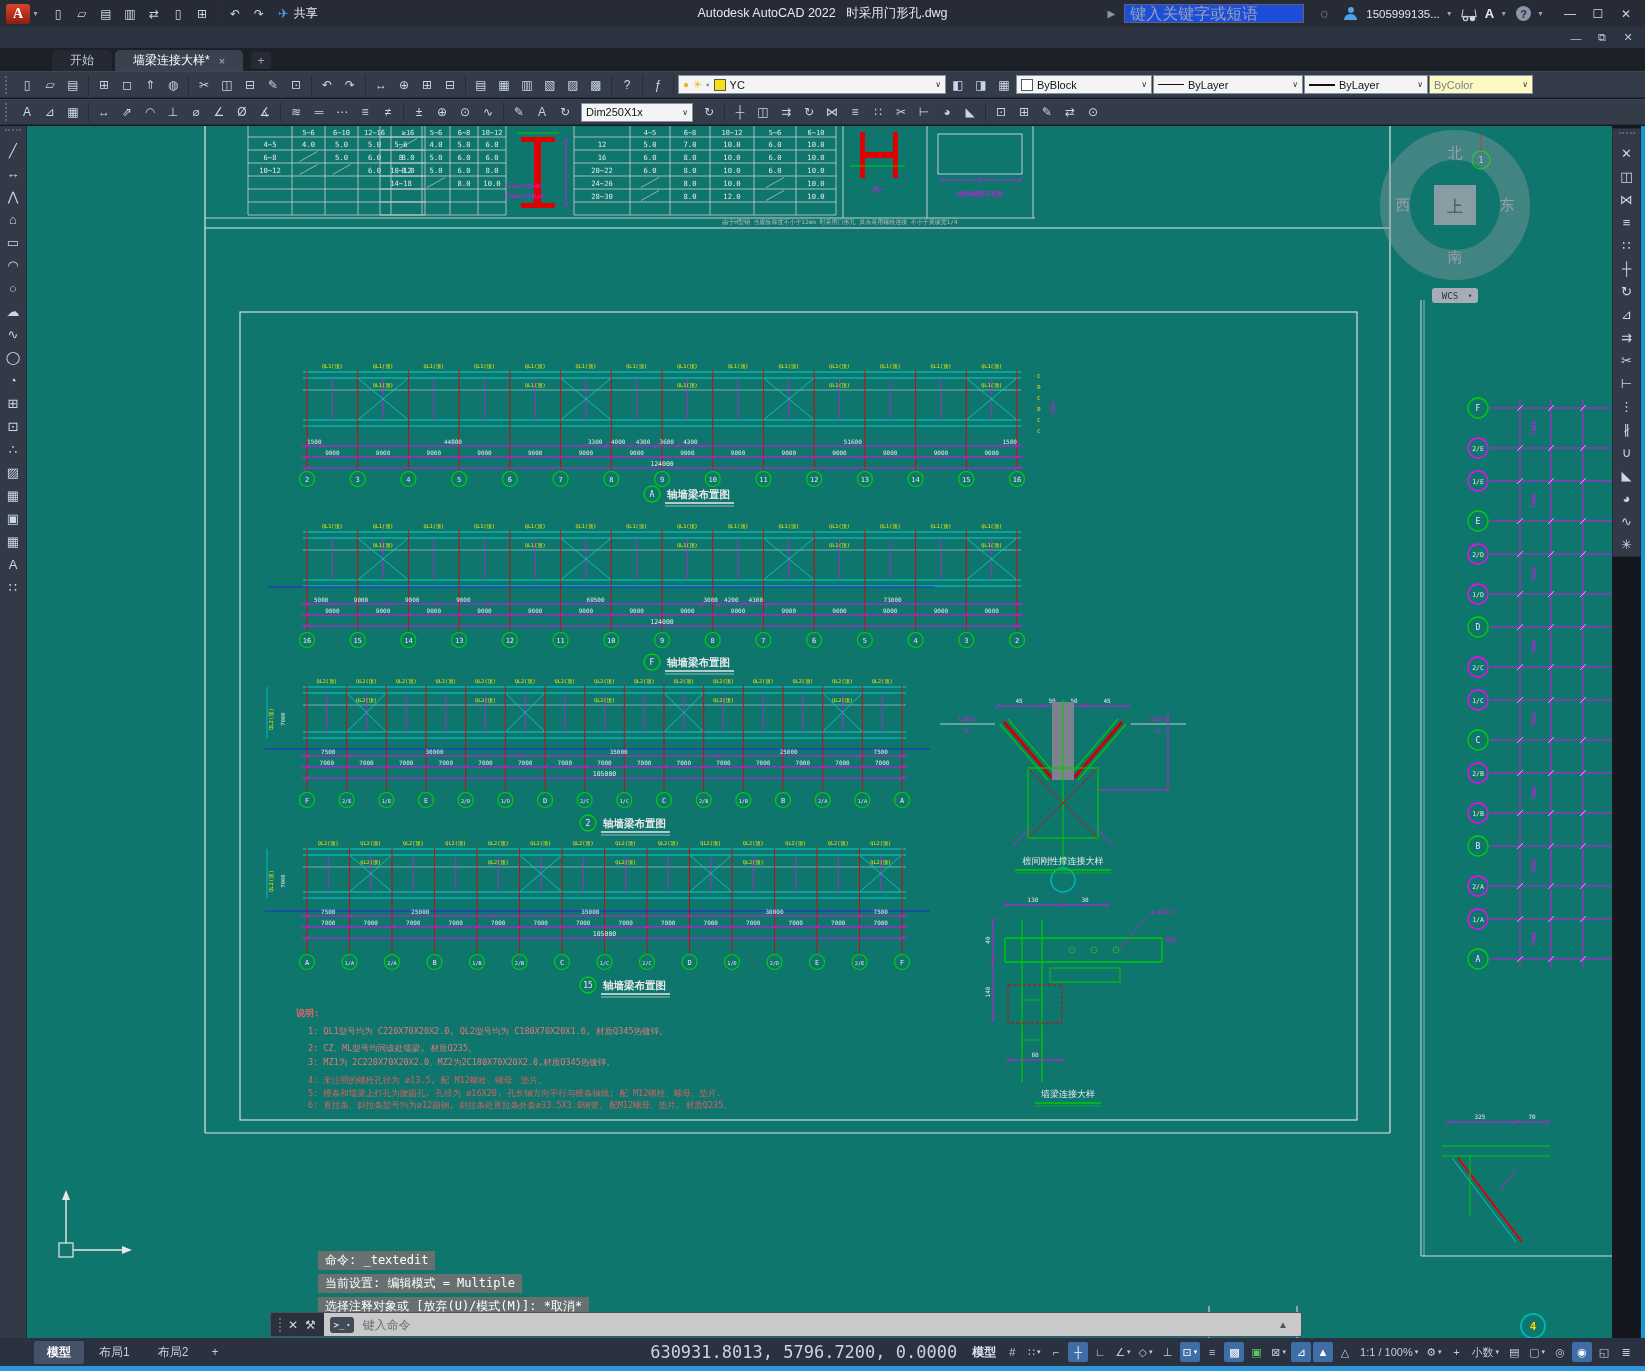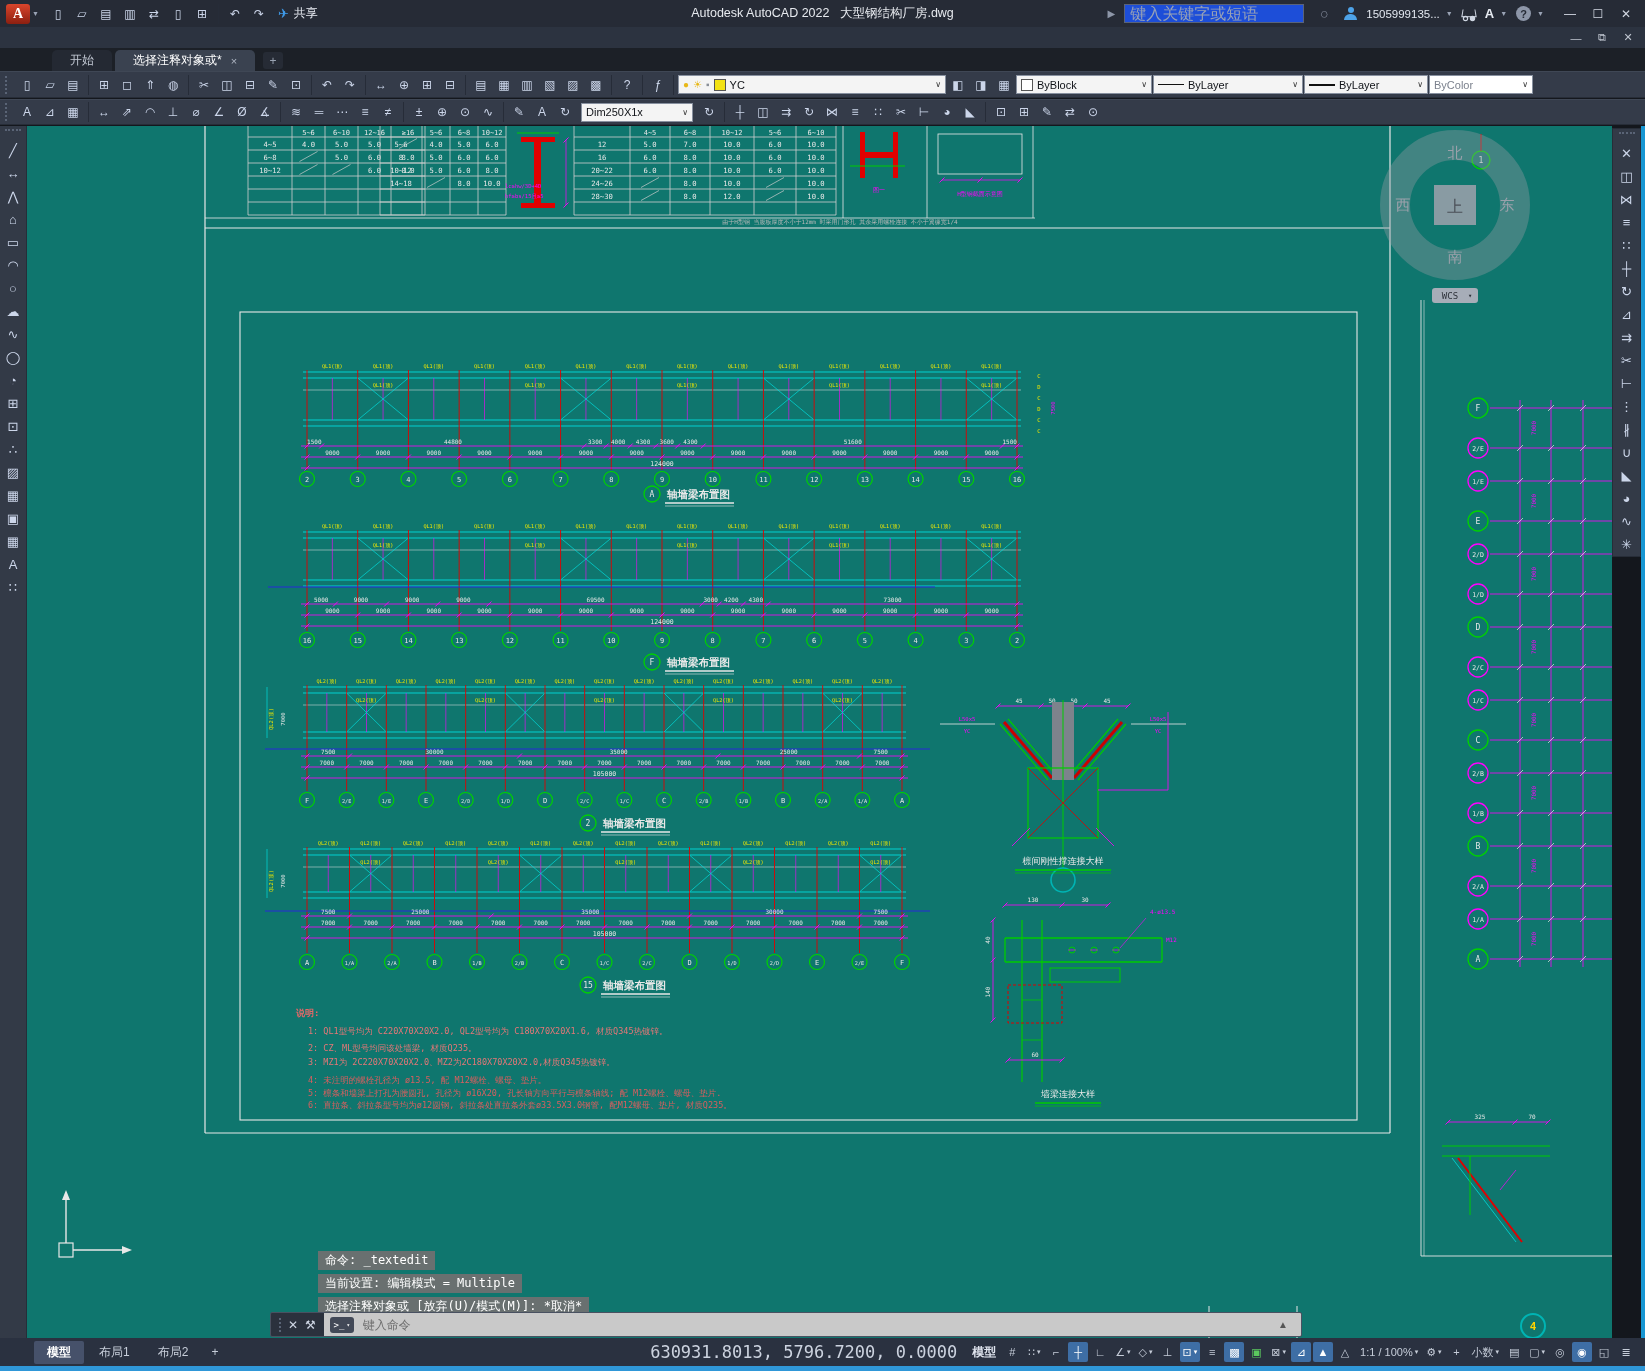--- a/index.html
+++ b/index.html
@@ -53,21 +53,21 @@
           color:#9aa3b2;display:flex;align-items:center;justify-content:center;font-size:12px;}
   
   .tbrow{position:absolute;left:0;width:100%;height:27px;background:#343b49;display:flex;align-items:center;
          padding:0 3px;box-sizing:border-box;gap:1px;border-top:1px solid #3f4755;border-bottom:1px solid #272d38;}
   #tbrow1{top:71px;} #tbrow2{top:99px;height:26px;}
   .sep{width:1px;height:20px;background:#262c38;margin:0 3px;flex:none;}
   .grip{width:4px;height:18px;border-left:2px dotted #5a6476;margin:0 4px 0 2px;flex:none;}
   .combo{height:19px;background:#f4f4f4;border:1px solid #87909f;display:flex;align-items:center;
          font-size:11px;color:#101318;padding:0 4px;gap:4px;box-sizing:border-box;flex:none;}
   .combo .cv{font-size:8px;color:#333;margin-left:auto;}
-  .combo.disabled{background:#ffffff;color:#7c828e;gap:27px;}
+  .combo.disabled{background:#fef9c3;color:#7c828e;gap:27px;}
   .swatch{width:10px;height:10px;border:1px solid #555;flex:none;}
   .lt-line{width:26px;height:1px;background:#111;flex:none;}
   .mini{font-size:10px;line-height:1;flex:none;}
   
   .vbar{position:absolute;width:27px;background:#333a47;display:flex;flex-direction:column;
         align-items:center;padding-top:3px;gap:0;box-sizing:border-box;}
   #lbar{left:0;top:126px;height:1212px;border-right:1px solid #272d38;}
   #rbar{left:1612px;top:128px;border:1px solid #272d38;width:29px;}
   .vgrip{width:16px;height:5px;border-top:2px dotted #5a6476;margin-bottom:3px;flex:none;}
   .vbtn{width:23px;height:23px;display:flex;align-items:center;justify-content:center;color:#ccd6ea;font-size:13px;flex:none;}
@@ -136,21 +136,21 @@
       </span>
       <span class="tb-btn">
         <span>↷</span>
       </span>
     </div>
   <div class="share">
     <span class="plane">✈</span>
     <span>共享</span>
   </div>
   <div class="title-center">
-    <span>Autodesk AutoCAD 2022</span>&nbsp;&nbsp;&nbsp;<span>大型钢结构厂房.dwg</span>
+    <span>Autodesk AutoCAD 2022</span>&nbsp;&nbsp;&nbsp;<span>时采用门形孔.dwg</span>
   </div>
   <div class="infocenter">
     <span class="ic-arrow">▶</span>
     <input class="searchbox" placeholder="键入关键字或短语" style="">
     <span class="tb-btn" style="font-size:13px">◌</span>
     <span class="icon-user"></span>
     <span class="account">
       <span>1505999135...</span>
         <span class="caret">▼</span>
       </span>
@@ -177,21 +177,21 @@
     <span class="docbtn">⧉</span>
     <span class="docbtn">✕</span>
   </div>
 </div>
 
 <div class="tabbar">
   <div class="ftab">
       <span>开始</span>
     </div>
   <div class="ftab active">
-    <span>选择注释对象或*</span>
+    <span>墙梁连接大样*</span>
     <span class="x">×</span>
   </div>
   <div class="newtab">+</div>
 </div>
 
 <div class="tbrow" id="tbrow1">
   <div class="grip"></div>
   <span id="tb-std" style="display:flex;align-items:center;gap:1px">
       <span class="tb-btn">
         <span>▯</span>

